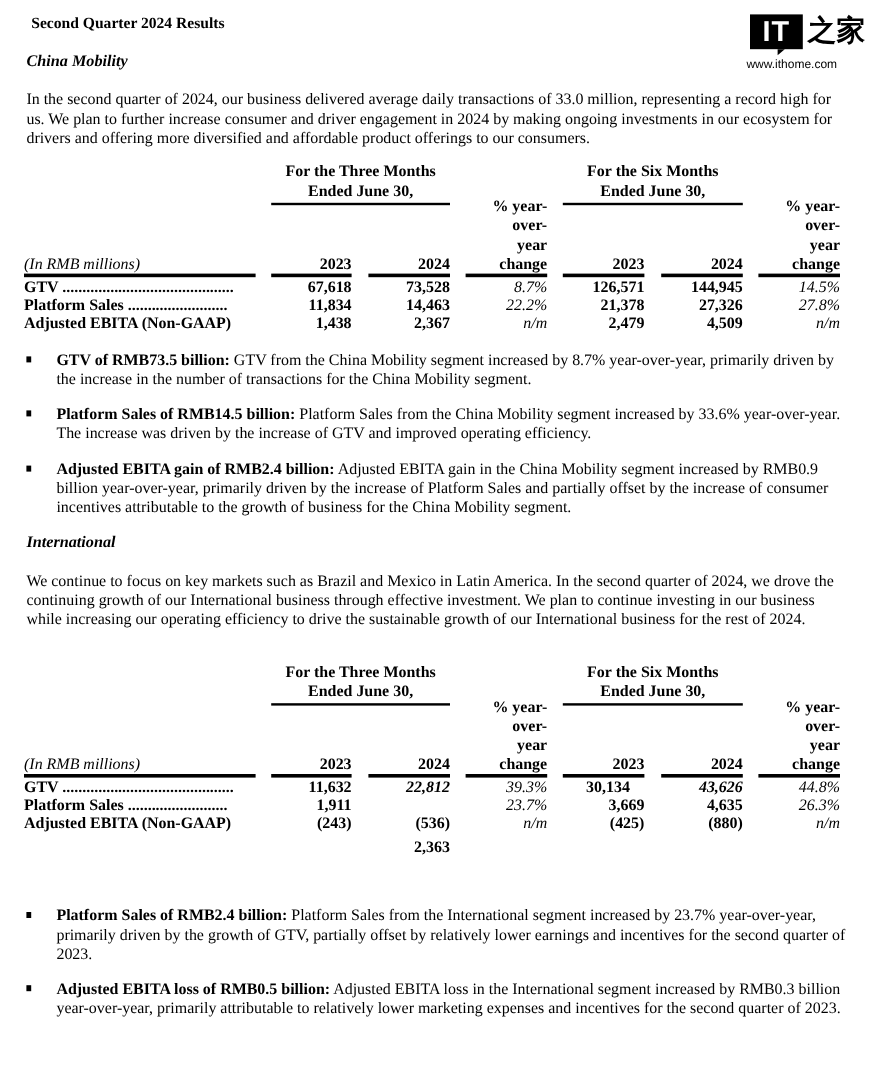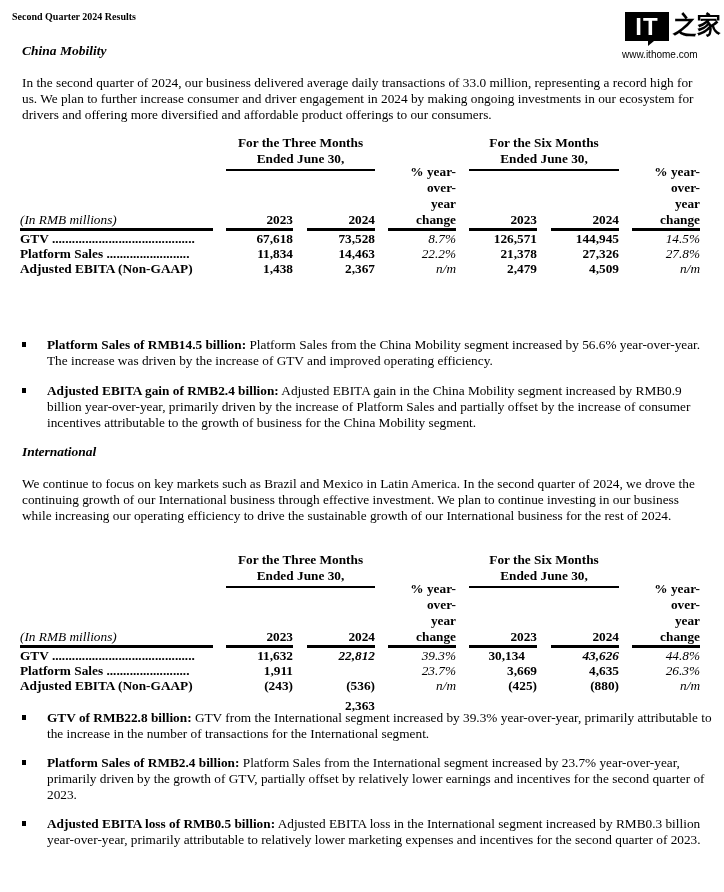--- a/index.html
+++ b/index.html
@@ -2,21 +2,21 @@
 <html><head>
 <meta charset="utf-8">
 <style>
   html, body { margin: 0; padding: 0; background: #ffffff; }
   body {
     width: 724px; height: 892px; position: relative; overflow: hidden;
     font-family: "Liberation Serif", serif; color: #000; font-size: 13.3px;
   }
   .page { position: absolute; left: 0; top: 0; width: 724px; height: 892px; }
   .abs { position: absolute; }
-  .title { left: 12px; top: 11px; font-weight: bold; font-size: 10px; }
+  .title { left: 26px; top: 11px; font-weight: bold; font-size: 13px; }
   .section { font-weight: bold; font-style: italic; font-size: 13.5px; }
   .para { left: 22px; width: 688px; line-height: 16px; }
   .logo { left: 620px; top: 8px; width: 104px; height: 56px; }
   .logo-box {
     position: absolute; left: 5px; top: 4px; width: 44px; height: 29px;
     background: #000; color: #fff; font-family: "Liberation Sans", sans-serif;
     font-weight: bold; font-size: 24px; line-height: 29px; text-align: center; letter-spacing: 1px;
   }
   .logo-tail {
     position: absolute; left: 28px; top: 33px; width: 0; height: 0;
@@ -108,23 +108,27 @@
       <div class="cell row chg" style="left: 632px; width: 68px; top: 111px;">27.8%</div>
       <div class="cell lbl row" style="left: 20px; top: 126px;">Adjusted EBITA (Non-GAAP)</div>
       <div class="cell row num" style="left: 226px; width: 67px; top: 126px;">1,438</div>
       <div class="cell row num" style="left: 307px; width: 68px; top: 126px;">2,367</div>
       <div class="cell row chg" style="left: 388px; width: 68px; top: 126px;">n/m</div>
       <div class="cell row num" style="left: 469px; width: 68px; top: 126px;">2,479</div>
       <div class="cell row num" style="left: 551px; width: 68px; top: 126px;">4,509</div>
       <div class="cell row chg" style="left: 632px; width: 68px; top: 126px;">n/m</div>
     </div>
 
+  <div class="bullet" style="top:292px; height:34px;">
+    <span class="mark"></span>
+    <div class="text"><b>GTV of RMB73.5 billion:</b><span> GTV from the China Mobility segment increased by 8.7% year-over-year, primarily driven by the increase in the number of transactions for the China Mobility segment.</span></div>
+  </div>
   <div class="bullet" style="top:337px; height:34px;">
     <span class="mark"></span>
-    <div class="text"><b>Platform Sales of RMB14.5 billion:</b><span> Platform Sales from the China Mobility segment increased by 56.6% year-over-year. The increase was driven by the increase of GTV and improved operating efficiency.</span></div>
+    <div class="text"><b>Platform Sales of RMB14.5 billion:</b><span> Platform Sales from the China Mobility segment increased by 33.6% year-over-year. The increase was driven by the increase of GTV and improved operating efficiency.</span></div>
   </div>
   <div class="bullet" style="top:383px; height:50px;">
     <span class="mark"></span>
     <div class="text"><b>Adjusted EBITA gain of RMB2.4 billion:</b><span> Adjusted EBITA gain in the China Mobility segment increased by RMB0.9 billion year-over-year, primarily driven by the increase of Platform Sales and partially offset by the increase of consumer incentives attributable to the growth of business for the China Mobility segment.</span></div>
   </div>
 
   <div class="abs section" style="left:22px; top:444px;">International</div>
   <div class="abs para" style="top:476px;">We continue to focus on key markets such as Brazil and Mexico in Latin America. In the second quarter of 2024, we drove the continuing growth of our International business through effective investment. We plan to continue investing in our business while increasing our operating efficiency to drive the sustainable growth of our International business for the rest of 2024.</div>
 
   <div class="tbl" style="top:552px;">
@@ -170,24 +174,20 @@
       <div class="cell row chg" style="left: 632px; width: 68px; top: 111px;">26.3%</div>
       <div class="cell lbl row" style="left: 20px; top: 126px;">Adjusted EBITA (Non-GAAP)</div>
       <div class="cell row num" style="left: 226px; width: 67px; top: 126px;">(243)</div>
       <div class="cell row num" style="left: 307px; width: 68px; top: 126px;">(536)</div>
       <div class="cell row chg" style="left: 388px; width: 68px; top: 126px;">n/m</div>
       <div class="cell row num" style="left: 469px; width: 68px; top: 126px;">(425)</div>
       <div class="cell row num" style="left: 551px; width: 68px; top: 126px;">(880)</div>
       <div class="cell row chg" style="left: 632px; width: 68px; top: 126px;">n/m</div>
     </div>
 
-  <div class="bullet" style="top:710px; height:34px;">
-    <span class="mark"></span>
-    <div class="text"><b>GTV of RMB22.8 billion:</b><span> GTV from the International segment increased by 39.3% year-over-year, primarily attributable to the increase in the number of transactions for the International segment.</span></div>
-  </div>
   <div class="bullet" style="top:755px; height:50px;">
     <span class="mark"></span>
     <div class="text"><b>Platform Sales of RMB2.4 billion:</b><span> Platform Sales from the International segment increased by 23.7% year-over-year, primarily driven by the growth of GTV, partially offset by relatively lower earnings and incentives for the second quarter of 2023.</span></div>
   </div>
   <div class="bullet" style="top:816px; height:50px;">
     <span class="mark"></span>
     <div class="text"><b>Adjusted EBITA loss of RMB0.5 billion:</b><span> Adjusted EBITA loss in the International segment increased by RMB0.3 billion year-over-year, primarily attributable to relatively lower marketing expenses and incentives for the second quarter of 2023.</span></div>
   </div>
 
 </div>

